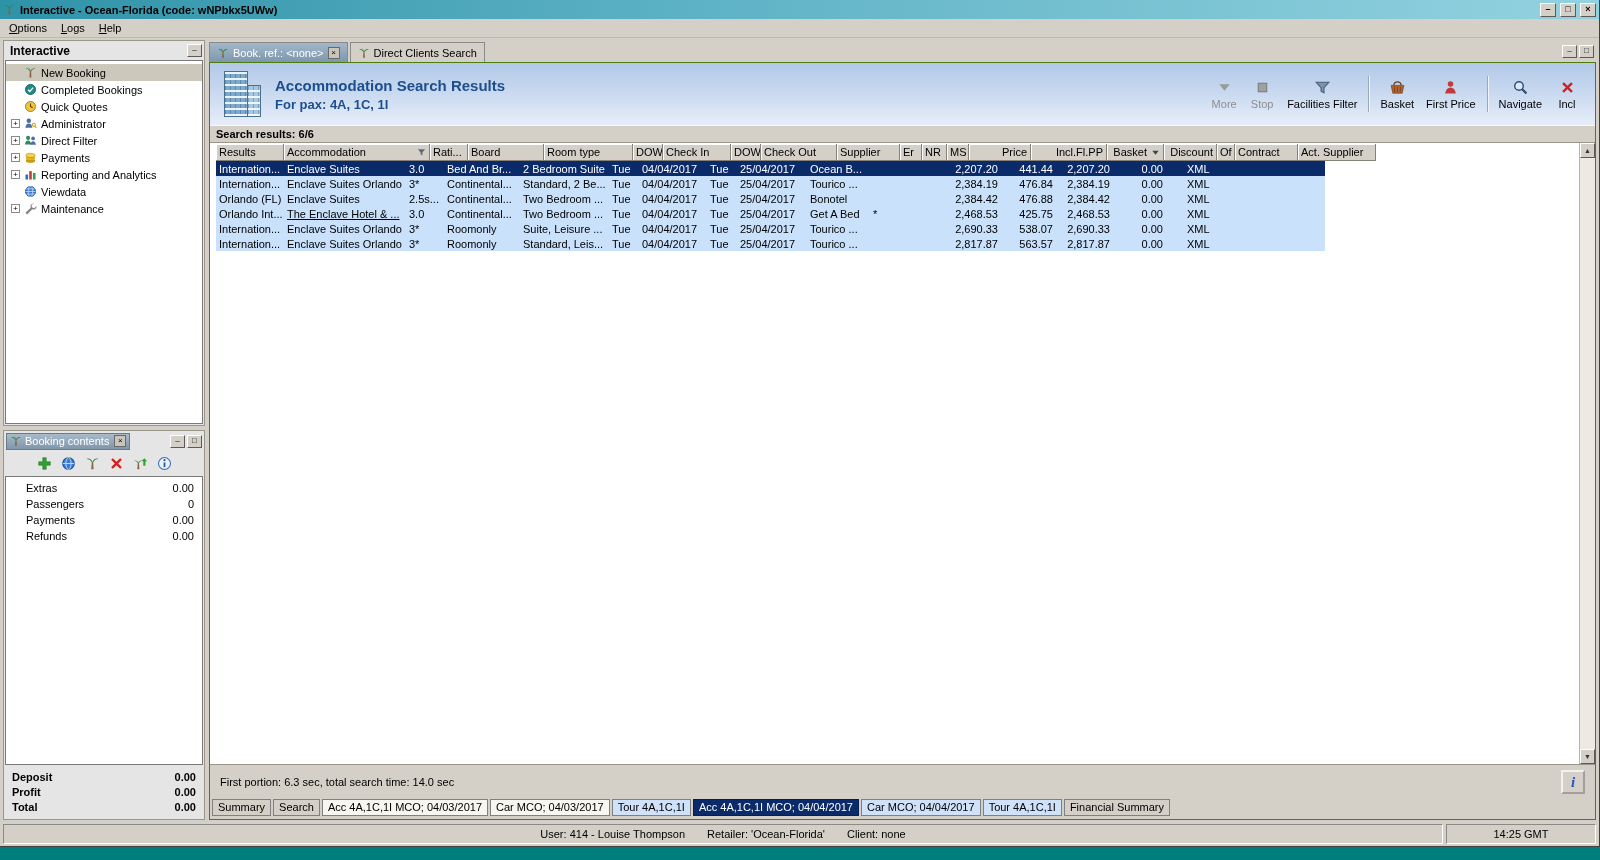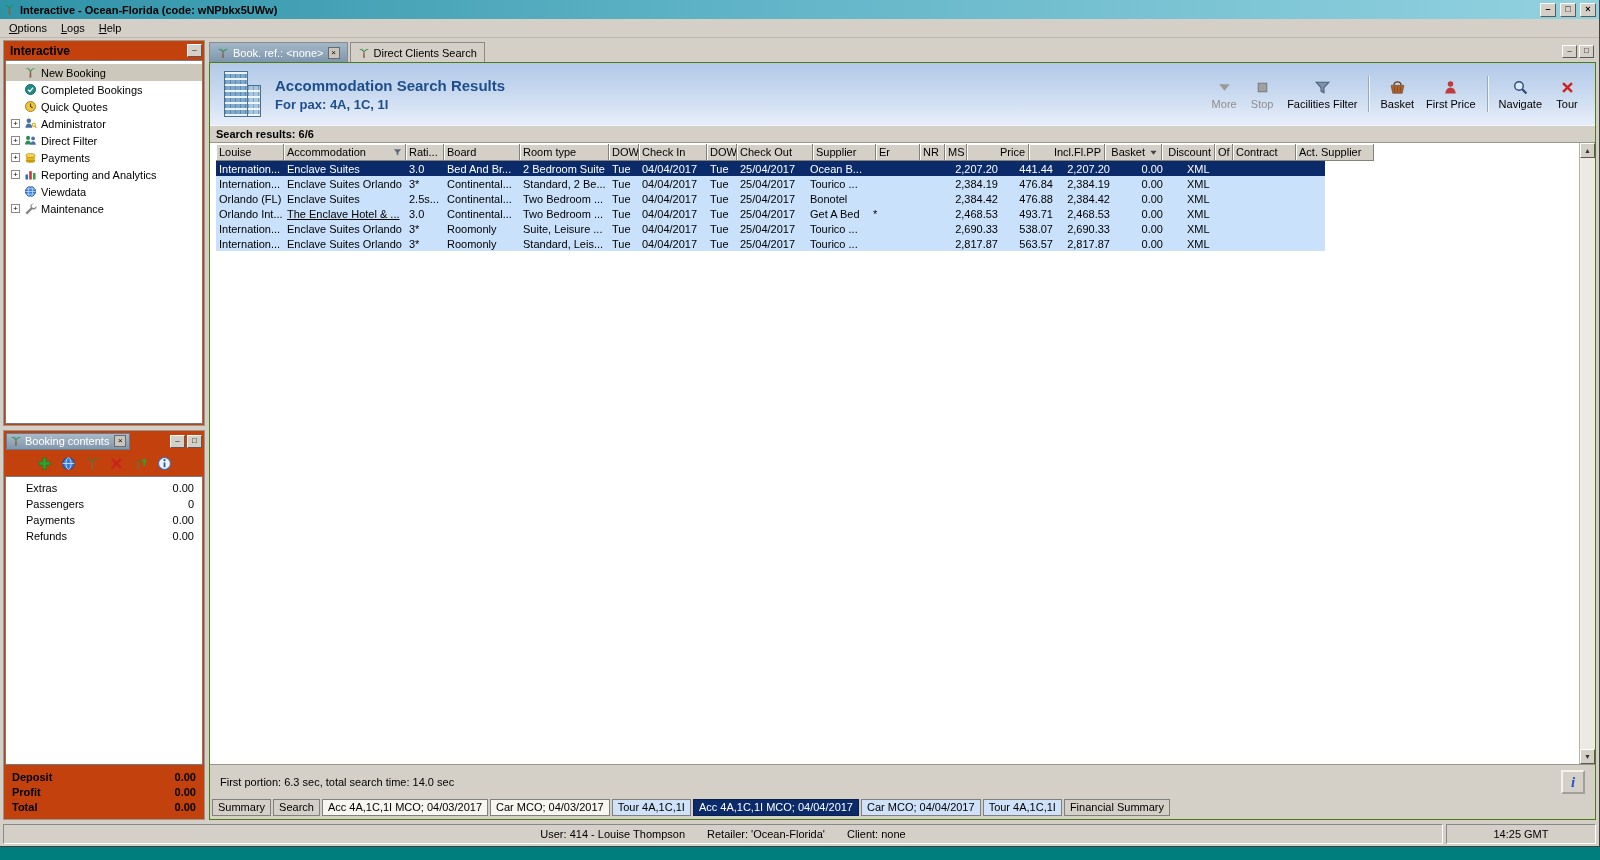--- a/index.html
+++ b/index.html
@@ -11,21 +11,21 @@
   .window{position:absolute;left:0;top:0;width:1600px;height:847px;background:#d4d0c8;display:flex;flex-direction:column;border-right:1px solid #404040;border-bottom:1px solid #404040;}
   .titlebar{height:19px;flex:0 0 19px;background:linear-gradient(90deg,#2f93a8,#5fb3c6 45%,#93d2e0);display:flex;align-items:center;gap:4px;padding:0 3px;}
   .app-icon{width:13px;height:13px;}
   .title-text{flex:1;font-weight:bold;font-size:11px;}
   .tb-btn{width:16px;height:14px;background:#d4d0c8;border:1px solid;border-color:#fff #5a5a5a #5a5a5a #fff;font-size:9px;line-height:11px;text-align:center;font-weight:bold;}
   .menubar{height:19px;flex:0 0 19px;display:flex;align-items:center;padding-left:2px;border-bottom:1px solid #bdb9b0;}
   .menu-item{display:inline-block;padding:2px 7px;}
   .menu-item::first-letter{text-decoration:underline;}
   .workspace{flex:1;display:flex;gap:4px;padding:2px 3px;min-height:0;}
   .left-col{width:202px;flex:0 0 202px;display:flex;flex-direction:column;min-height:0;}
-  .panel{display:flex;flex-direction:column;border:1px solid #9a968c;background:#c2410c;}
+  .panel{display:flex;flex-direction:column;border:1px solid #9a968c;background:#e5e5e5;}
   .ipanel{height:386px;flex:0 0 386px;}
   .panel-header{height:19px;flex:0 0 19px;display:flex;align-items:center;padding:0 2px 0 6px;}
   .ph-title{flex:1;font-weight:bold;font-size:12px;}
   .mini-btn{width:15px;height:13px;background:#d4d0c8;border:1px solid;border-color:#fff #5a5a5a #5a5a5a #fff;font-size:8px;line-height:10px;text-align:center;}
   .tree{flex:1;background:#fff;border:1px solid #7a7a7a;margin:0 1px 1px 1px;padding-top:3px;overflow:hidden;}
   .tree-item{height:17px;display:flex;align-items:center;gap:4px;padding-left:5px;}
   .tree-item.selected{background:#ccc8bb;}
   .expander{width:9px;height:9px;flex:0 0 9px;border:1px solid #8a8a8a;background:#fff;font-size:8px;line-height:7px;text-align:center;color:#000;}
   .expander.hidden{visibility:hidden;}
   .tree-item .icon{width:13px;height:13px;}
@@ -411,32 +411,32 @@
                   </svg>
                 </span>
                 <div class="hbtn-label">Navigate</div>
               </div>
               <div class="hbtn">
                 <span class="icon" style="width:17px;height:17px">
                   <svg viewBox="0 0 16 16">
                     <path d="M3 4.6L4.6 3 8 6.4 11.4 3 13 4.6 9.6 8l3.4 3.4-1.6 1.6L8 9.6 4.6 13 3 11.4 6.4 8z" fill="#cc2222"></path>
                   </svg>
                 </span>
-                <div class="hbtn-label">Tour</div>
+                <div class="hbtn-label">Incl</div>
               </div>
             </span>
         </div>
         <div class="results-bar">Search results: 6/6</div>
         <div class="table-zone">
           <div class="grid" id="grid">
               <div class="grid-head">
                 <div class="th" style="width: 68px;">
-                  <span>Louise</span>
-                </div>
-                <div class="th" style="width: 122px;">
+                  <span>Results</span>
+                </div>
+                <div class="th" style="width: 146px;">
                   <span>Accommodation</span>
                   <span class="icon" style="width:9px;height:9px">
                     <svg viewBox="0 0 10 10">
                       <path d="M1 1.5h8L6 5v3.4L4 7V5z" fill="#5a6b7d"></path>
                     </svg>
                   </span>
                 </div>
                 <div class="th" style="width: 38px;">
                   <span>Rati...</span>
                 </div>
@@ -454,21 +454,21 @@
                 </div>
                 <div class="th" style="width: 30px;">
                   <span>DOW</span>
                 </div>
                 <div class="th" style="width: 76px;">
                   <span>Check Out</span>
                 </div>
                 <div class="th" style="width: 63px;">
                   <span>Supplier</span>
                 </div>
-                <div class="th" style="width: 44px;">
+                <div class="th" style="width: 22px;">
                   <span>Er</span>
                 </div>
                 <div class="th" style="width: 25px;">
                   <span>NR</span>
                 </div>
                 <div class="th" style="width: 22px;">
                   <span>MS</span>
                 </div>
                 <div class="th right" style="width: 62px;">
                   <span>Price</span>
@@ -571,21 +571,21 @@
                 <div class="td" style="width: 89px;">Two Bedroom ...</div>
                 <div class="td" style="width: 30px;">Tue</div>
                 <div class="td" style="width: 68px;">04/04/2017</div>
                 <div class="td" style="width: 30px;">Tue</div>
                 <div class="td" style="width: 70px;">25/04/2017</div>
                 <div class="td" style="width: 63px;">Get A Bed</div>
                 <div class="td" style="width: 22px;">*</div>
                 <div class="td" style="width: 25px;"></div>
                 <div class="td" style="width: 22px;"></div>
                 <div class="td right" style="width: 62px;">2,468.53</div>
-                <div class="td right" style="width: 55px;">493.71</div>
+                <div class="td right" style="width: 55px;">425.75</div>
                 <div class="td right" style="width: 57px;">2,468.53</div>
                 <div class="td right" style="width: 53px;">0.00</div>
                 <div class="td" style="width: 18px;"></div>
                 <div class="td" style="width: 63px;">XML</div>
                 <div class="td" style="width: 78px;"></div>
               </div>
               <div class="tr">
                 <div class="td" style="width: 68px;">Internation...</div>
                 <div class="td" style="width: 122px;">Enclave Suites Orlando</div>
                 <div class="td" style="width: 38px;">3*</div>

